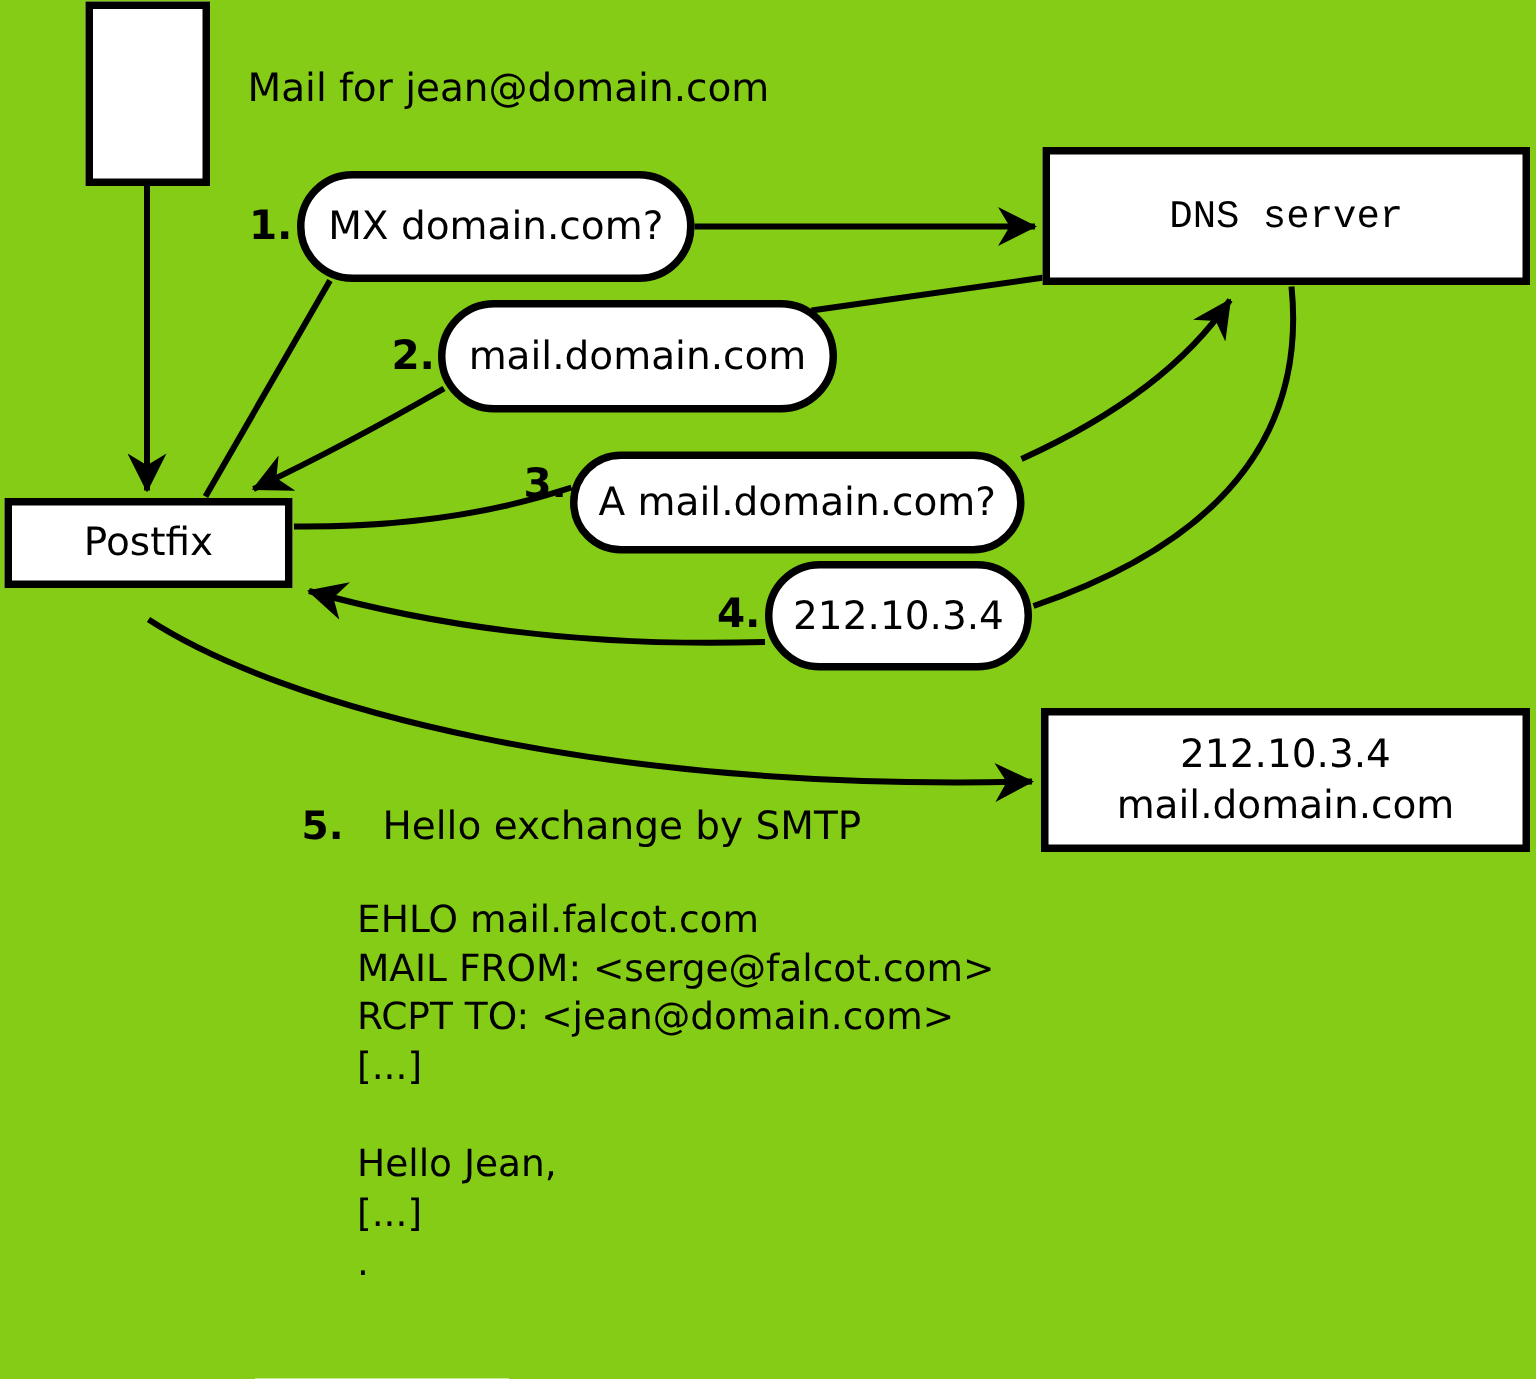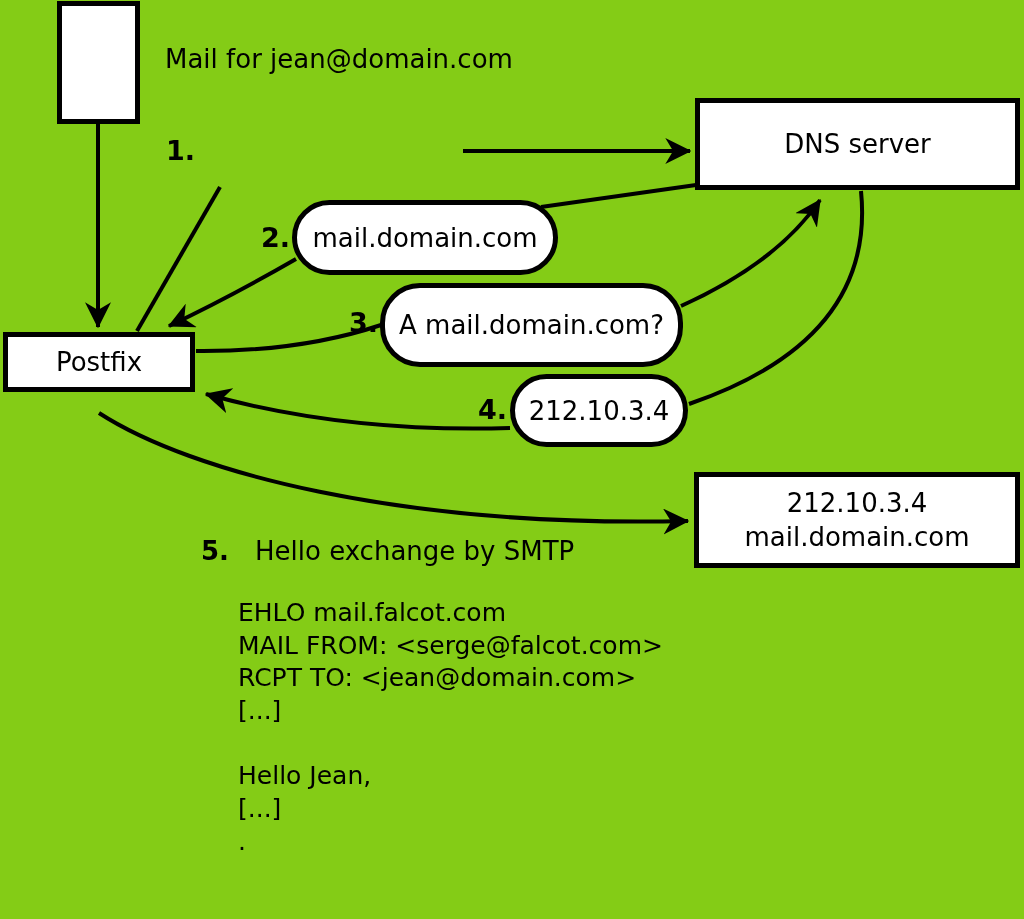--- a/index.html
+++ b/index.html
@@ -59,38 +59,41 @@
   </svg>
 
   <div class="node rect" style="left:57px;top:1px;width:83px;height:123px;"></div>
 
   <div id="title-text">Mail for jean@domain.com</div>
 
   <div class="node rect" style="left:3px;top:332px;width:192px;height:60px;">
     <span>Postfix</span>
   </div>
 
-  <div class="node rect" style="left:695px;top:98px;width:325px;height:92px;">
+  <div class="node rect" style="left:695px;top:98px;width:325px;height:92px;font-family:Liberation Mono, monospace;">
     <span>DNS server</span>
   </div>
 
   <div class="node rect" id="server-box" style="left:694px;top:472px;width:326px;height:96px;">
     <span>212.10.3.4</span>
     <span>mail.domain.com</span>
   </div>
 
   <div class="num" style="left:151px;top:134px;">1.</div>
+  <div class="node pill" style="left:198px;top:114px;width:265px;height:74px;">
+    <span>MX domain.com?</span>
+  </div>
 
   <div class="num" style="left:246px;top:221px;">2.</div>
   <div class="node pill" style="left:292px;top:200px;width:266px;height:75px;">
     <span>mail.domain.com</span>
   </div>
 
   <div class="num" style="left:334px;top:306px;">3.</div>
-  <div class="node pill" style="left:380px;top:283px;width:303px;height:84px;">
+  <div class="node pill" style="left:380px;top:301px;width:303px;height:68px;">
     <span>A mail.domain.com?</span>
   </div>
 
   <div class="num" style="left:463px;top:393px;">4.</div>
   <div class="node pill" style="left:510px;top:374px;width:178px;height:73px;">
     <span>212.10.3.4</span>
   </div>
 
   <div id="step5">
     <span class="num5">5.</span>

